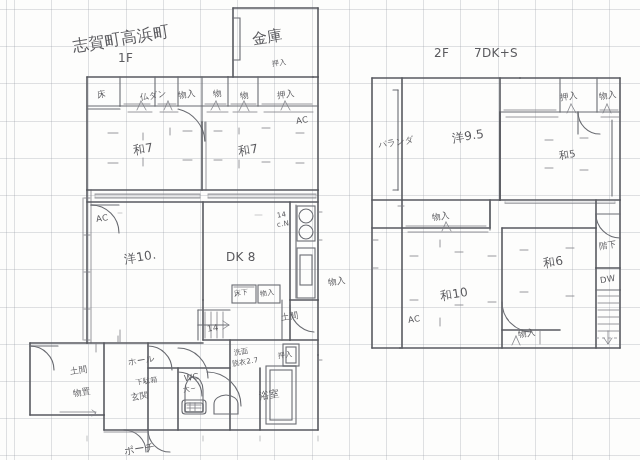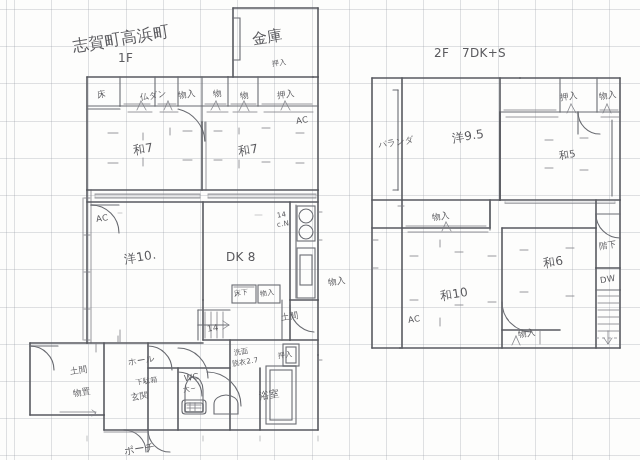--- a/index.html
+++ b/index.html
@@ -288,21 +288,21 @@
 
     <path class="w3" d="M372,240 L378,240 M372,268 L378,268"></path>
     <path class="w3" d="M398,206 L404,206"></path>
 
     <path class="w3" d="M87,436 L87,441 M148,436 L148,441 M203,436 L203,441 M260,436 L260,441 M318,436 L318,441" opacity="0.6"></path>
   </svg>
 
   <div class="lbl xl sl" style="left:72px; top:31px; font-size:16px;">志賀町高浜町</div>
   <div class="lbl lg" style="left:118px; top:52px;">1F</div>
   <div class="lbl lg" style="left:434px; top:47px;">2F</div>
-  <div class="lbl lg" style="left:462px; top:47px;">7DK+S</div>
+  <div class="lbl lg" style="left:474px; top:47px;">7DK+S</div>
 
   <div class="lbl sm sl" style="left:97px;  top:90px;">床</div>
   <div class="lbl sm sl" style="left:140px; top:91px;">仏ダン</div>
   <div class="lbl sm sl" style="left:178px; top:90px;">物入</div>
   <div class="lbl sm sl" style="left:213px; top:89px;">物</div>
   <div class="lbl sm sl" style="left:240px; top:91px;">物</div>
   <div class="lbl sm sl" style="left:277px; top:90px;">押入</div>
   <div class="lbl lg sl" style="left:133px; top:143px;">和7</div>
   <div class="lbl lg sl" style="left:238px; top:144px;">和7</div>
   <div class="lbl sm sl" style="left:296px; top:116px;">AC</div>

